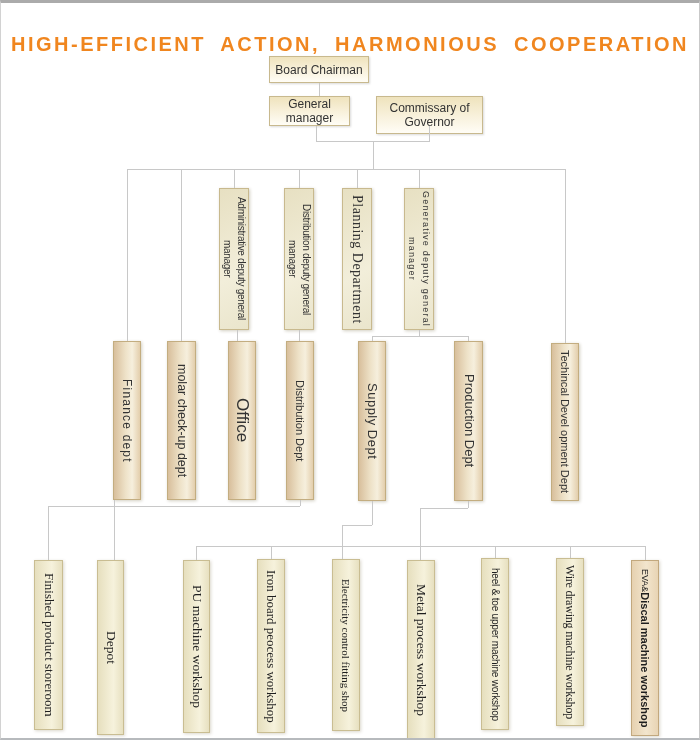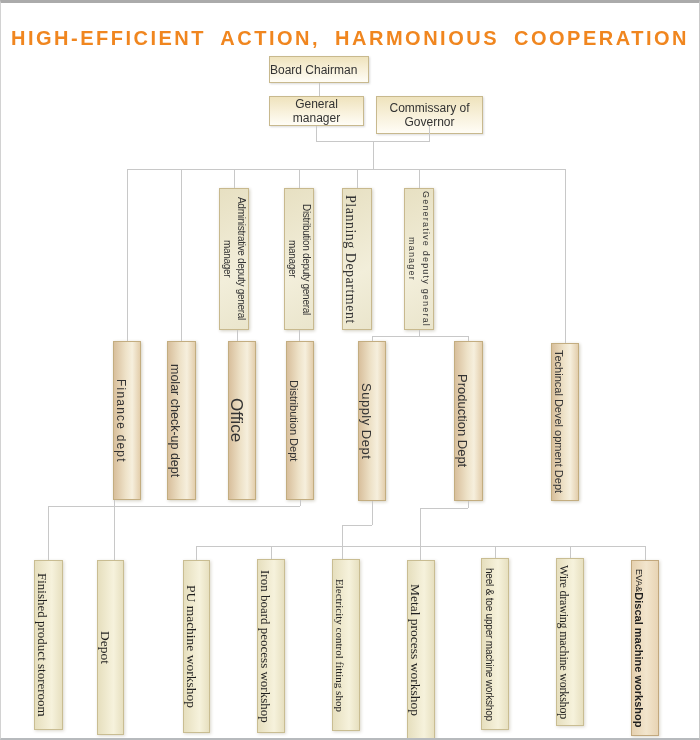--- a/index.html
+++ b/index.html
@@ -17,27 +17,27 @@
   }
   #title{
     position:absolute;left:0;right:0;top:22px;
     text-align:center;
     font-family:"Liberation Sans", sans-serif;
     font-weight:bold;
     font-size:20px;
     letter-spacing:2.5px;
     word-spacing:7px;
     color:#f0861f;
-    margin:2px;
+    margin:8px;
   }
   .bx{
     position:absolute;
     box-sizing:border-box;
     border:1px solid #c8b98e;
-    display:flex;align-items:center;
+    display:flex;align-items:center;justify-content:center;
     color:#333333;
     text-align:center;
   }
   .top-box{
     background:linear-gradient(to bottom,#efe3bd 0%,#f7efd7 45%,#fffdf6 100%);
     box-shadow:1px 1px 2px rgba(0,0,0,.15);
     font-size:12px;
   }
   .l3{
     background:linear-gradient(150deg,#e7e0c2 0%,#f2eeda 60%,#eae5cc 100%);
@@ -63,21 +63,21 @@
     text-orientation:mixed;
     white-space:pre-line;
     line-height:14px;
   }
   .serif{font-family:"Liberation Serif", serif;}
   .lh{position:absolute;height:1px;background:#c8c8c8;}
   .lv{position:absolute;width:1px;background:#c8c8c8;}
 
   
   #b-board{left:268px;top:53px;width:100px;height:27px;}
-  #b-general{left:268px;top:93px;width:95px;height:30px;}
+  #b-general{left:268px;top:93px;width:81px;height:30px;}
   #b-commissary{left:375px;top:93px;width:107px;height:38px;}
 
   #b-admin{left:218px;top:185px;width:30px;height:142px;font-size:10px;letter-spacing:-0.3px;}
   #b-distdep{left:283px;top:185px;width:30px;height:142px;font-size:10px;letter-spacing:-0.3px;}
   #b-planning{left:341px;top:185px;width:30px;height:142px;font-size:14px;letter-spacing:0.5px;}
   #b-generative{left:403px;top:185px;width:30px;height:142px;font-size:9px;letter-spacing:1.2px;}
 
   #b-finance{left:112px;top:338px;width:28px;height:159px;font-size:12px;letter-spacing:1.2px;}
   #b-molar{left:166px;top:338px;width:29px;height:159px;font-size:12.5px;}
   #b-office{left:227px;top:338px;width:28px;height:159px;font-size:17px;}

